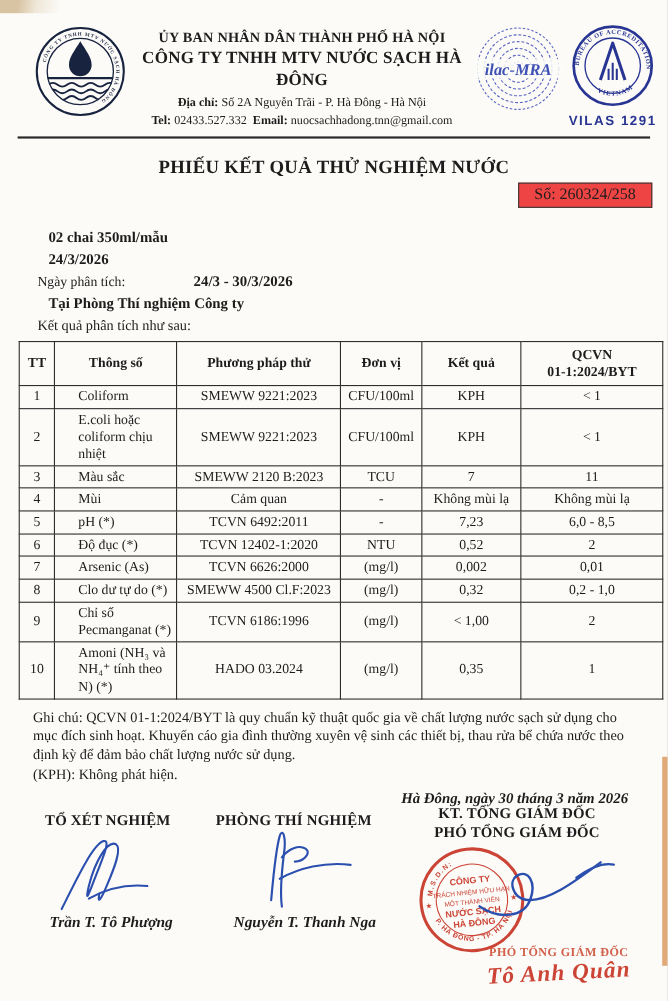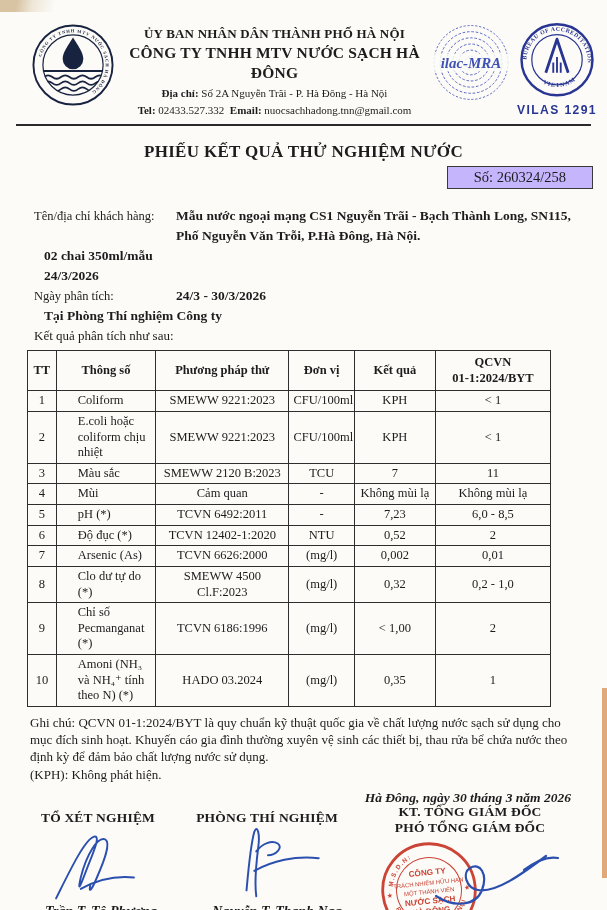--- a/index.html
+++ b/index.html
@@ -34,34 +34,34 @@
   .org-tel{font-size:11px;margin-top:3px;}
   .b{font-weight:bold;}
   .stamps{flex:0 0 170px;display:flex;align-items:flex-start;padding-top:8px;}
   .header-rule{margin:4px 16px 0 16px;border-top:2.5px solid #2a2a2a;}
 
   
   .doc-title{text-align:center;font-weight:bold;font-size:17px;margin-top:16px;letter-spacing:.3px;}
   .doc-num-row{height:30px;position:relative;margin-top:4px;}
   .doc-num{
     position:absolute;right:14px;top:0;
-    border:1.2px solid #3a3a3a;padding:2px 26px;
-    font-size:14.5px;background:#c4b5fd;
+    border:1.2px solid #3a3a3a;padding:2px 14px;
+    font-size:14.5px;background:#ef4444;
   }
 
   
   .info{margin:10px 24px 0 34px;font-size:13px;}
   .info-row{display:flex;line-height:20px;}
   .info-label{flex:0 0 132px;font-size:12.5px;}
   .info-value{font-weight:bold;font-size:13.5px;padding-left:10px;}
   .intro-line{line-height:20px;font-size:13px;}
 
   
   table.results{
-    border-collapse:collapse;width:524px;margin:4px auto 0 27px;
+    border-collapse:collapse;width:586px;margin:4px auto 0 17px;
     font-size:12.5px;table-layout:fixed;
   }
   table.results th,table.results td{
     border:1px solid #2e2e2e;padding:2px 4px;text-align:center;
     line-height:1.25;vertical-align:middle;
   }
   table.results{border:1.5px solid #222;}
   table.results th{font-weight:bold;font-size:12.5px;white-space:pre-line;padding:4px 3px;}
   table.results td.c-param{text-align:left;padding-left:21px;}
   col.w1{width:5.5%;}col.w2{width:19%;}col.w3{width:25.5%;}
@@ -185,27 +185,20 @@
     </div>
   </div>
   <div class="header-rule"></div>
 
   <div class="doc-title">PHIẾU KẾT QUẢ THỬ NGHIỆM NƯỚC</div>
   <div class="doc-num-row">
     <span class="doc-num">Số: 260324/258</span>
   </div>
 
   <div class="info">
-    <div class="info-row">
-      <div class="info-label">Tên/địa chỉ khách hàng:</div>
-      <div class="info-value">
-        <div>Mẫu nước ngoại mạng CS1 Nguyễn Trãi - Bạch Thành Long, SN115,</div>
-        <div>Phố Nguyễn Văn Trỗi, P.Hà Đông, Hà Nội.</div>
-      </div>
-    </div>
     <div class="info-row">
       <div class="info-value">02 chai 350ml/mẫu</div>
     </div>
     <div class="info-row">
       <div class="info-value">24/3/2026</div>
     </div>
     <div class="info-row">
       <div class="info-label">Ngày phân tích:</div>
       <div class="info-value">24/3 - 30/3/2026</div>
     </div>

